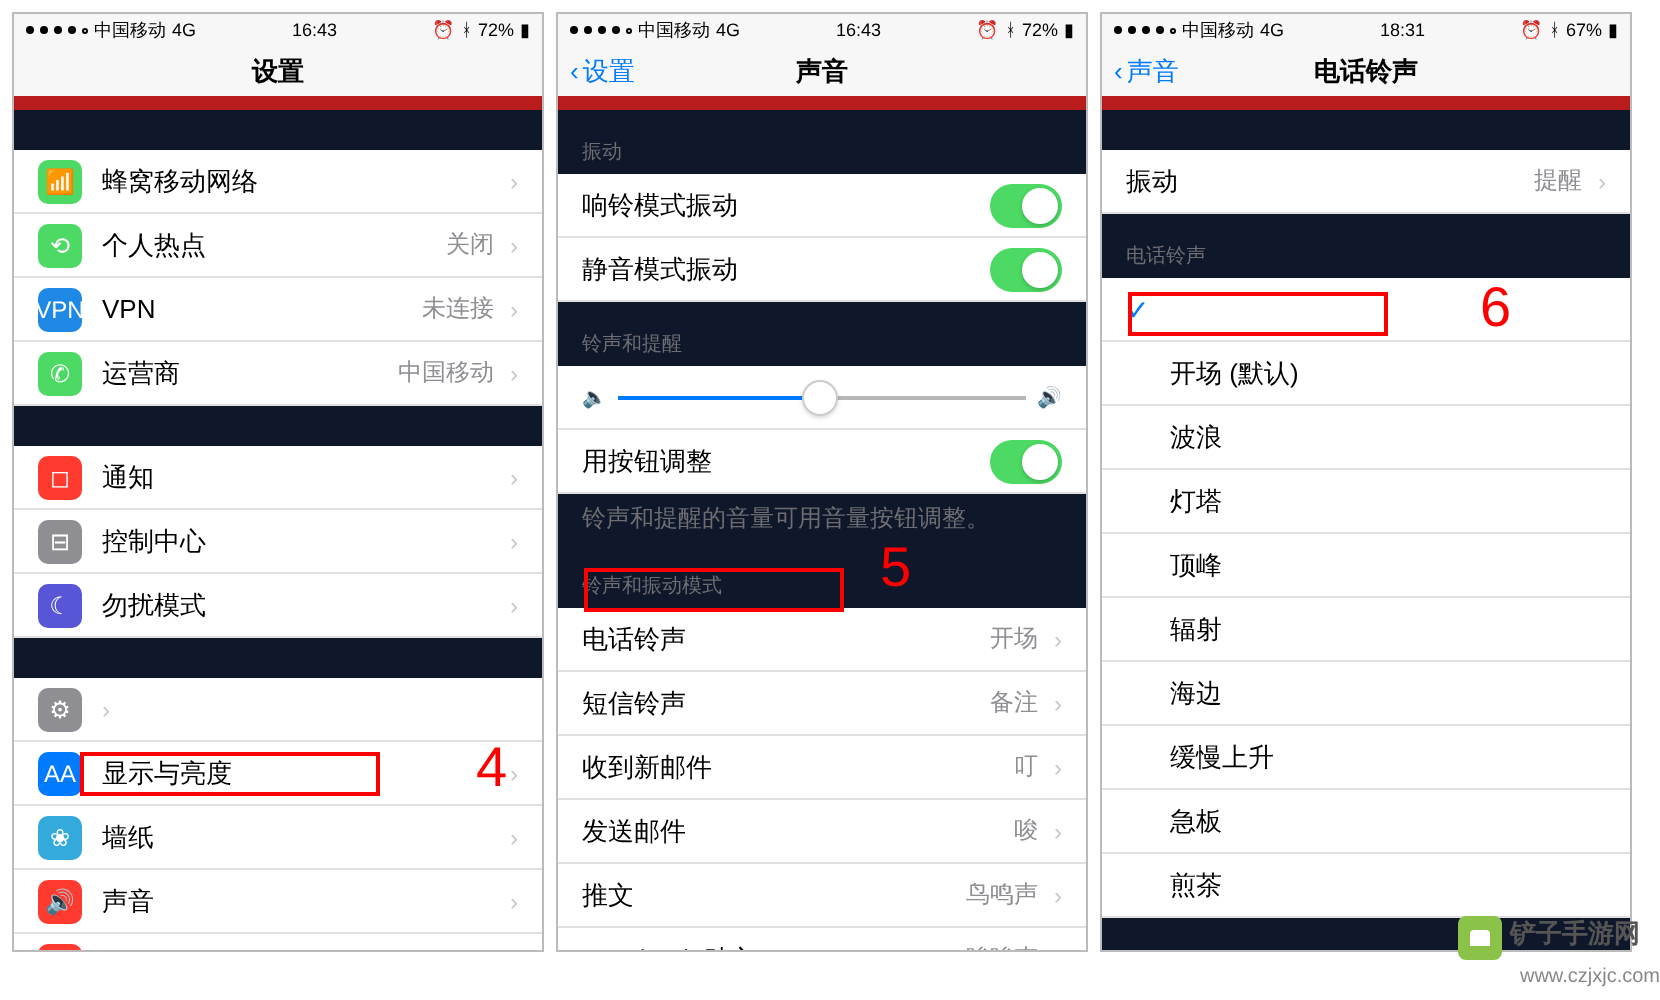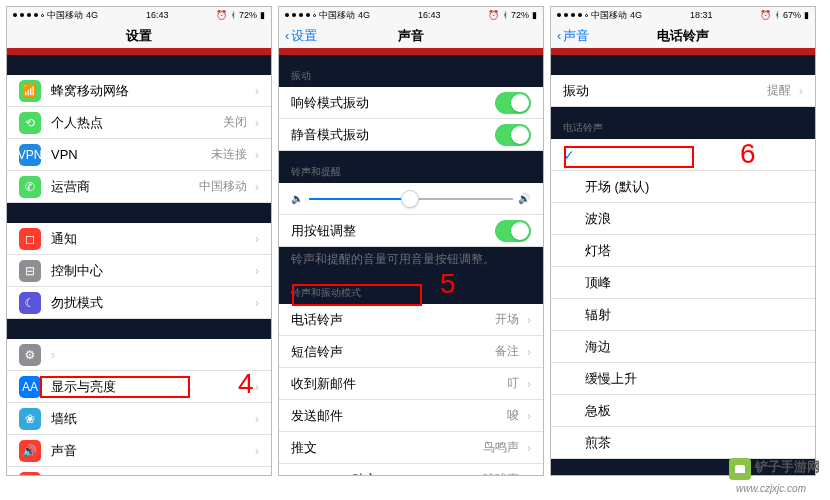--- a/index.html
+++ b/index.html
@@ -25,21 +25,21 @@
   .spacer { height: 20px; }
   .toggle { width: 36px; height: 22px; background: #4cd964; border-radius: 11px; position: relative; }
   .toggle::after { content: ""; width: 18px; height: 18px; background: #fff; border-radius: 50%; position: absolute; top: 2px; right: 2px; box-shadow: 0 1px 2px rgba(0,0,0,.2); }
   .slider { flex: 1; display: flex; align-items: center; gap: 6px; }
   .slider-track { flex: 1; height: 2px; background: #b7b7b7; position: relative; }
   .slider-fill { position: absolute; left: 0; top: 0; bottom: 0; width: 45%; background: #007aff; }
   .slider-thumb { width: 18px; height: 18px; background: #fff; border: 1px solid #ccc; border-radius: 50%; position: absolute; left: 45%; top: -8px; box-shadow: 0 1px 2px rgba(0,0,0,.15); }
   .check { color: #007aff; font-size: 14px; margin-right: 8px; width: 14px; }
   .annot { position: absolute; color: #f00; font-size: 28px; font-weight: 400; pointer-events: none; }
   .redbox { position: absolute; border: 2px solid #f00; pointer-events: none; }
-  .watermark { position: absolute; right: 24px; bottom: 6px; font-size: 10px; color: #888; font-style: italic; }
+  .watermark { position: absolute; right: 0; bottom: 6px; font-size: 10px; color: #888; }
   .logo { position: absolute; right: 10px; bottom: 20px; display: flex; align-items: flex-start; gap: 4px; }
   .logo-ico { width: 22px; height: 22px; background: #8bc34a; border-radius: 4px; position: relative; }
   .logo-ico::after { content: ""; position: absolute; width: 10px; height: 8px; background: #fff; border-radius: 2px 2px 0 0; left: 6px; top: 7px; }
   .logo-txt { font-size: 13px; font-weight: 600; color: #555; }
   .spk { font-size: 10px; color: #8e8e93; }
   .ic-green { background: #4cd964; }
   .ic-blue { background: #007aff; }
   .ic-red { background: #ff3b30; }
   .ic-gray { background: #8e8e93; }
   .ic-purple { background: #5856d6; }

